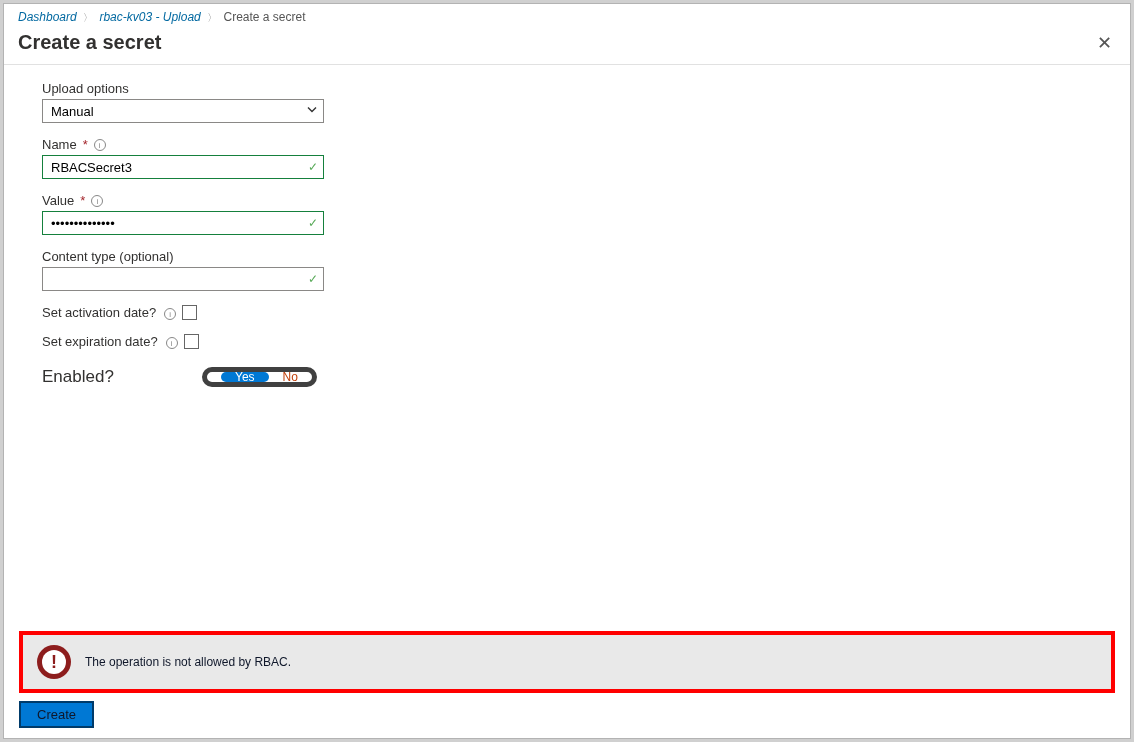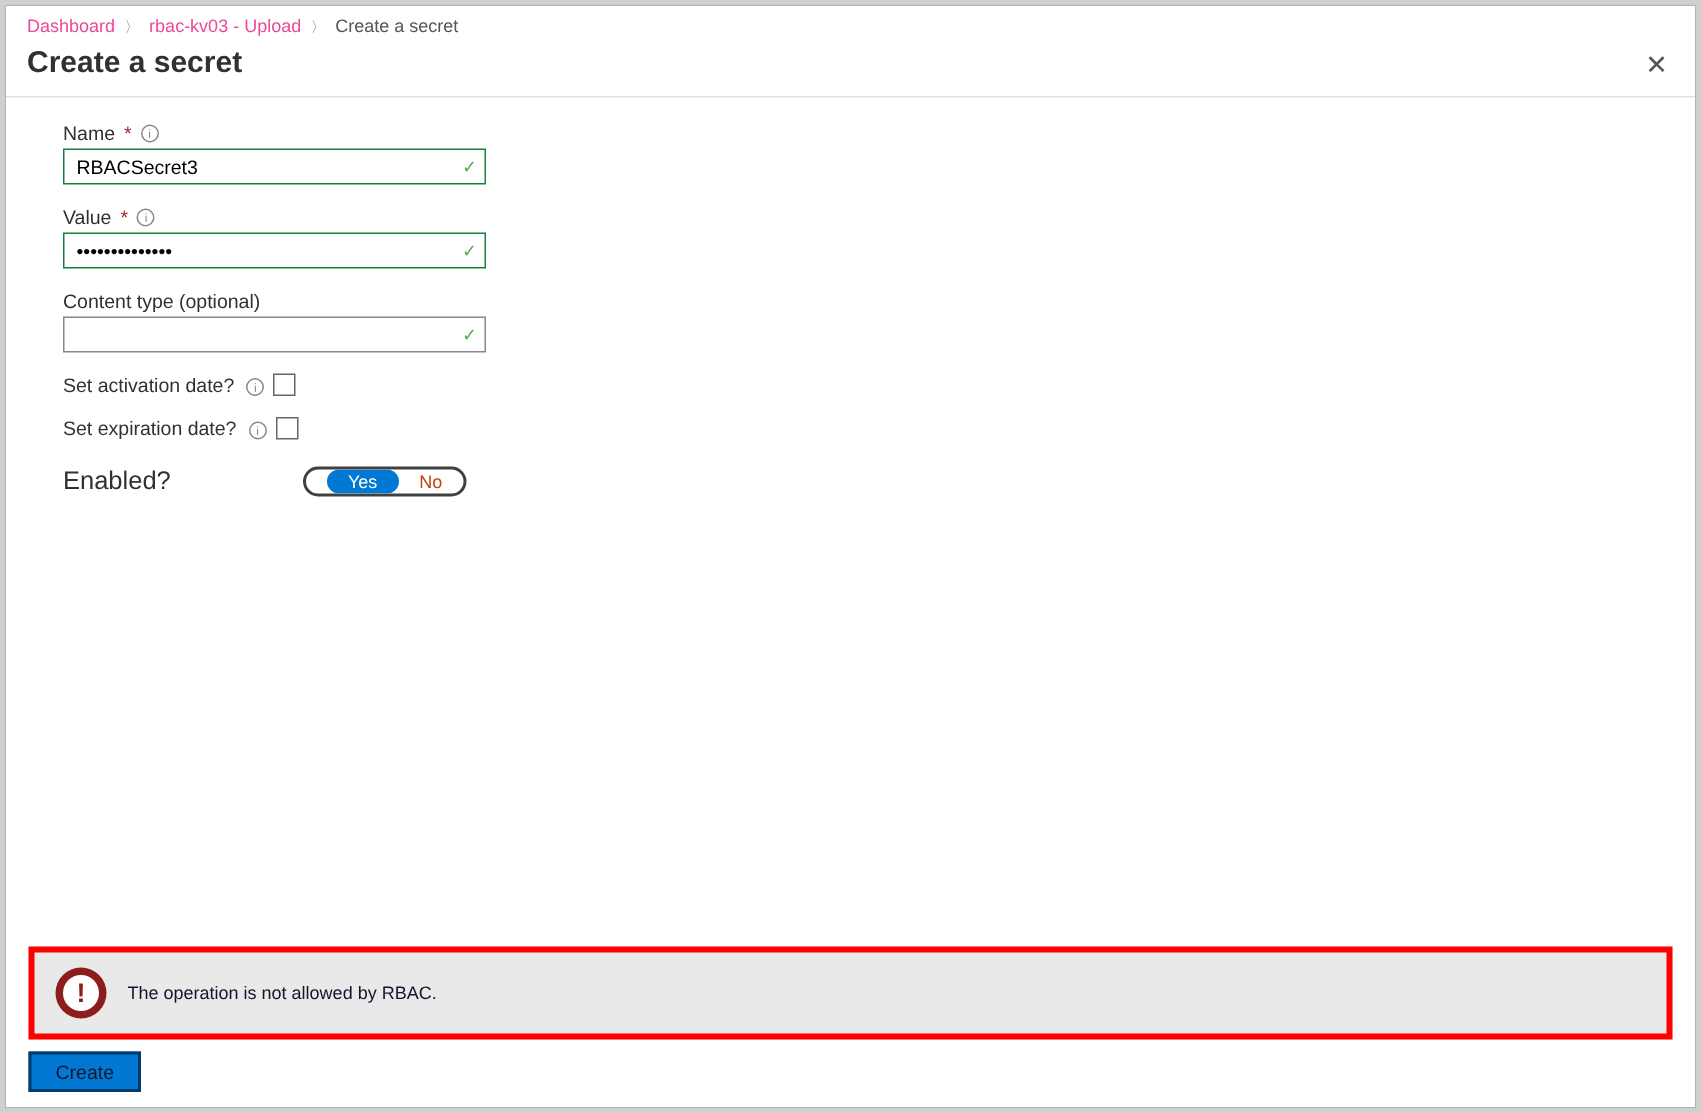--- a/index.html
+++ b/index.html
@@ -24,22 +24,23 @@
     border: 1px solid #b3b3b3;
     display: flex;
     flex-direction: column;
   }
   .breadcrumb {
     padding: 6px 14px 4px 14px;
     font-size: 12px;
     color: #323130;
   }
   .breadcrumb a {
-    color: #ec4899;
+    color: #0369a1;
     text-decoration: none;
+    font-style: italic;
   }
   .breadcrumb .sep {
     color: #888;
     padding: 0 3px;
     font-size: 10px;
   }
   .breadcrumb .current {
     color: #555;
   }
   .title-row {
@@ -144,21 +145,21 @@
     display: flex;
     align-items: center;
     margin-top: 18px;
   }
   .enabled-row .lbl {
     width: 160px;
     font-size: 17px;
   }
   .toggle {
     display: inline-flex;
-    border: 2px solid #404040;
+    border: 5px solid #404040;
     border-radius: 12px;
     overflow: hidden;
     height: 20px;
     font-size: 12px;
     padding-left: 14px;
   }
   .toggle .opt {
     padding: 2px 14px;
     cursor: pointer;
     display:flex; align-items:center;
@@ -230,20 +231,33 @@
     <span class="current">Create a secret</span>
   </div>
 
   <div class="title-row">
     <h1>Create a secret</h1>
     <span class="close-x">✕</span>
   </div>
 
   <div class="form-area">
 
+    <div class="field">
+      <div class="field-label">Upload options</div>
+      <div class="select-wrap">
+        <select>
+          <option>Manual</option>
+        </select>
+        <span class="chevron">
+          <svg width="12" height="12" viewBox="0 0 12 12">
+              <path d="M2 4 L6 8 L10 4" stroke="#333" stroke-width="1.4" fill="none"></path>
+            </svg>
+        </span>
+      </div>
+    </div>
 
     <div class="field">
       <div class="field-label">
         <span>Name</span>
           <span class="req">*</span>
         <span class="info-icon">i</span>
       </div>
       <div class="input-wrap validated">
         <input type="text" value="RBACSecret3" style="">
         <span class="check-mark green">✓</span>

